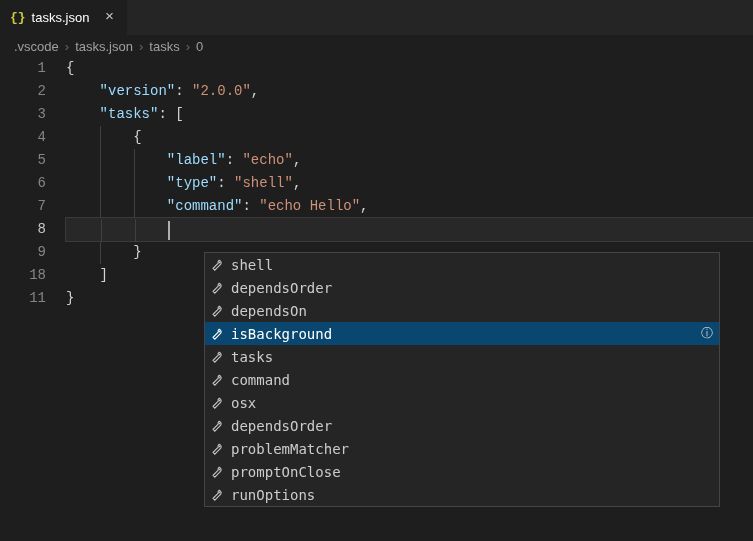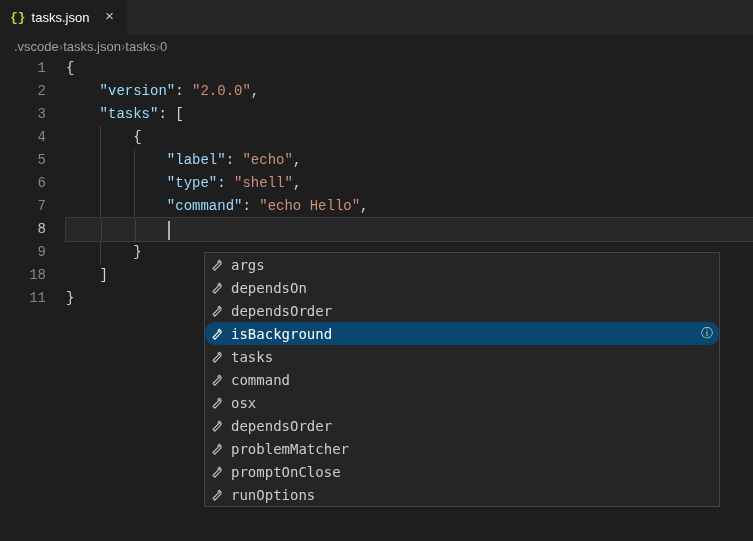--- a/index.html
+++ b/index.html
@@ -44,20 +44,21 @@
     width: 16px;
     text-align: center;
   }
   .breadcrumb {
     display: flex;
     align-items: center;
     padding: 4px 14px;
     font-family: 'Segoe UI', sans-serif;
     font-size: 13px;
     color: #a0a0a0;
+    gap: 6px;
     height: 22px;
   }
   .breadcrumb .sep {
     color: #666;
   }
   .editor {
     display: flex;
     position: relative;
   }
   .gutter {
@@ -120,21 +121,20 @@
     display: flex;
     align-items: center;
     height: 23px;
     padding: 0 4px;
     gap: 6px;
     position: relative;
   }
   .suggest-item.selected {
     background: #094771;
     color: #ffffff;
-    border-radius: 10px;
   }
   .suggest-icon {
     width: 16px;
     height: 16px;
     display: flex;
     align-items: center;
     justify-content: center;
     color: #c5c5c5;
   }
   .suggest-item.selected .suggest-icon { color: #ffffff; }
@@ -202,39 +202,39 @@
 </div>
 
 <div class="suggest" id="suggest">
     <div class="suggest-item">
       <span class="suggest-icon">
         <svg class="wrench" viewBox="0 0 16 16" fill="none" stroke="currentColor" stroke-width="1.3">
           <path d="M10.5 2.5a3 3 0 0 1 .9 5.4l-5.9 5.9-2-2 5.9-5.9a3 3 0 0 1 1.1-3.4z"></path>
           <circle cx="11" cy="5" r="1" fill="currentColor" stroke="none"></circle>
         </svg>
       </span>
-      <span class="suggest-label">args</span>
+      <span class="suggest-label">shell</span>
+    </div>
+    <div class="suggest-item">
+      <span class="suggest-icon">
+        <svg class="wrench" viewBox="0 0 16 16" fill="none" stroke="currentColor" stroke-width="1.3">
+          <path d="M10.5 2.5a3 3 0 0 1 .9 5.4l-5.9 5.9-2-2 5.9-5.9a3 3 0 0 1 1.1-3.4z"></path>
+          <circle cx="11" cy="5" r="1" fill="currentColor" stroke="none"></circle>
+        </svg>
+      </span>
+      <span class="suggest-label">dependsOrder</span>
     </div>
     <div class="suggest-item">
       <span class="suggest-icon">
         <svg class="wrench" viewBox="0 0 16 16" fill="none" stroke="currentColor" stroke-width="1.3">
           <path d="M10.5 2.5a3 3 0 0 1 .9 5.4l-5.9 5.9-2-2 5.9-5.9a3 3 0 0 1 1.1-3.4z"></path>
           <circle cx="11" cy="5" r="1" fill="currentColor" stroke="none"></circle>
         </svg>
       </span>
       <span class="suggest-label">dependsOn</span>
-    </div>
-    <div class="suggest-item">
-      <span class="suggest-icon">
-        <svg class="wrench" viewBox="0 0 16 16" fill="none" stroke="currentColor" stroke-width="1.3">
-          <path d="M10.5 2.5a3 3 0 0 1 .9 5.4l-5.9 5.9-2-2 5.9-5.9a3 3 0 0 1 1.1-3.4z"></path>
-          <circle cx="11" cy="5" r="1" fill="currentColor" stroke="none"></circle>
-        </svg>
-      </span>
-      <span class="suggest-label">dependsOrder</span>
     </div>
     <div class="suggest-item selected">
       <span class="suggest-icon">
         <svg class="wrench" viewBox="0 0 16 16" fill="none" stroke="currentColor" stroke-width="1.3">
           <path d="M10.5 2.5a3 3 0 0 1 .9 5.4l-5.9 5.9-2-2 5.9-5.9a3 3 0 0 1 1.1-3.4z"></path>
           <circle cx="11" cy="5" r="1" fill="currentColor" stroke="none"></circle>
         </svg>
       </span>
       <span class="suggest-label">isBackground</span>
       <span class="info-icon">ⓘ</span>

